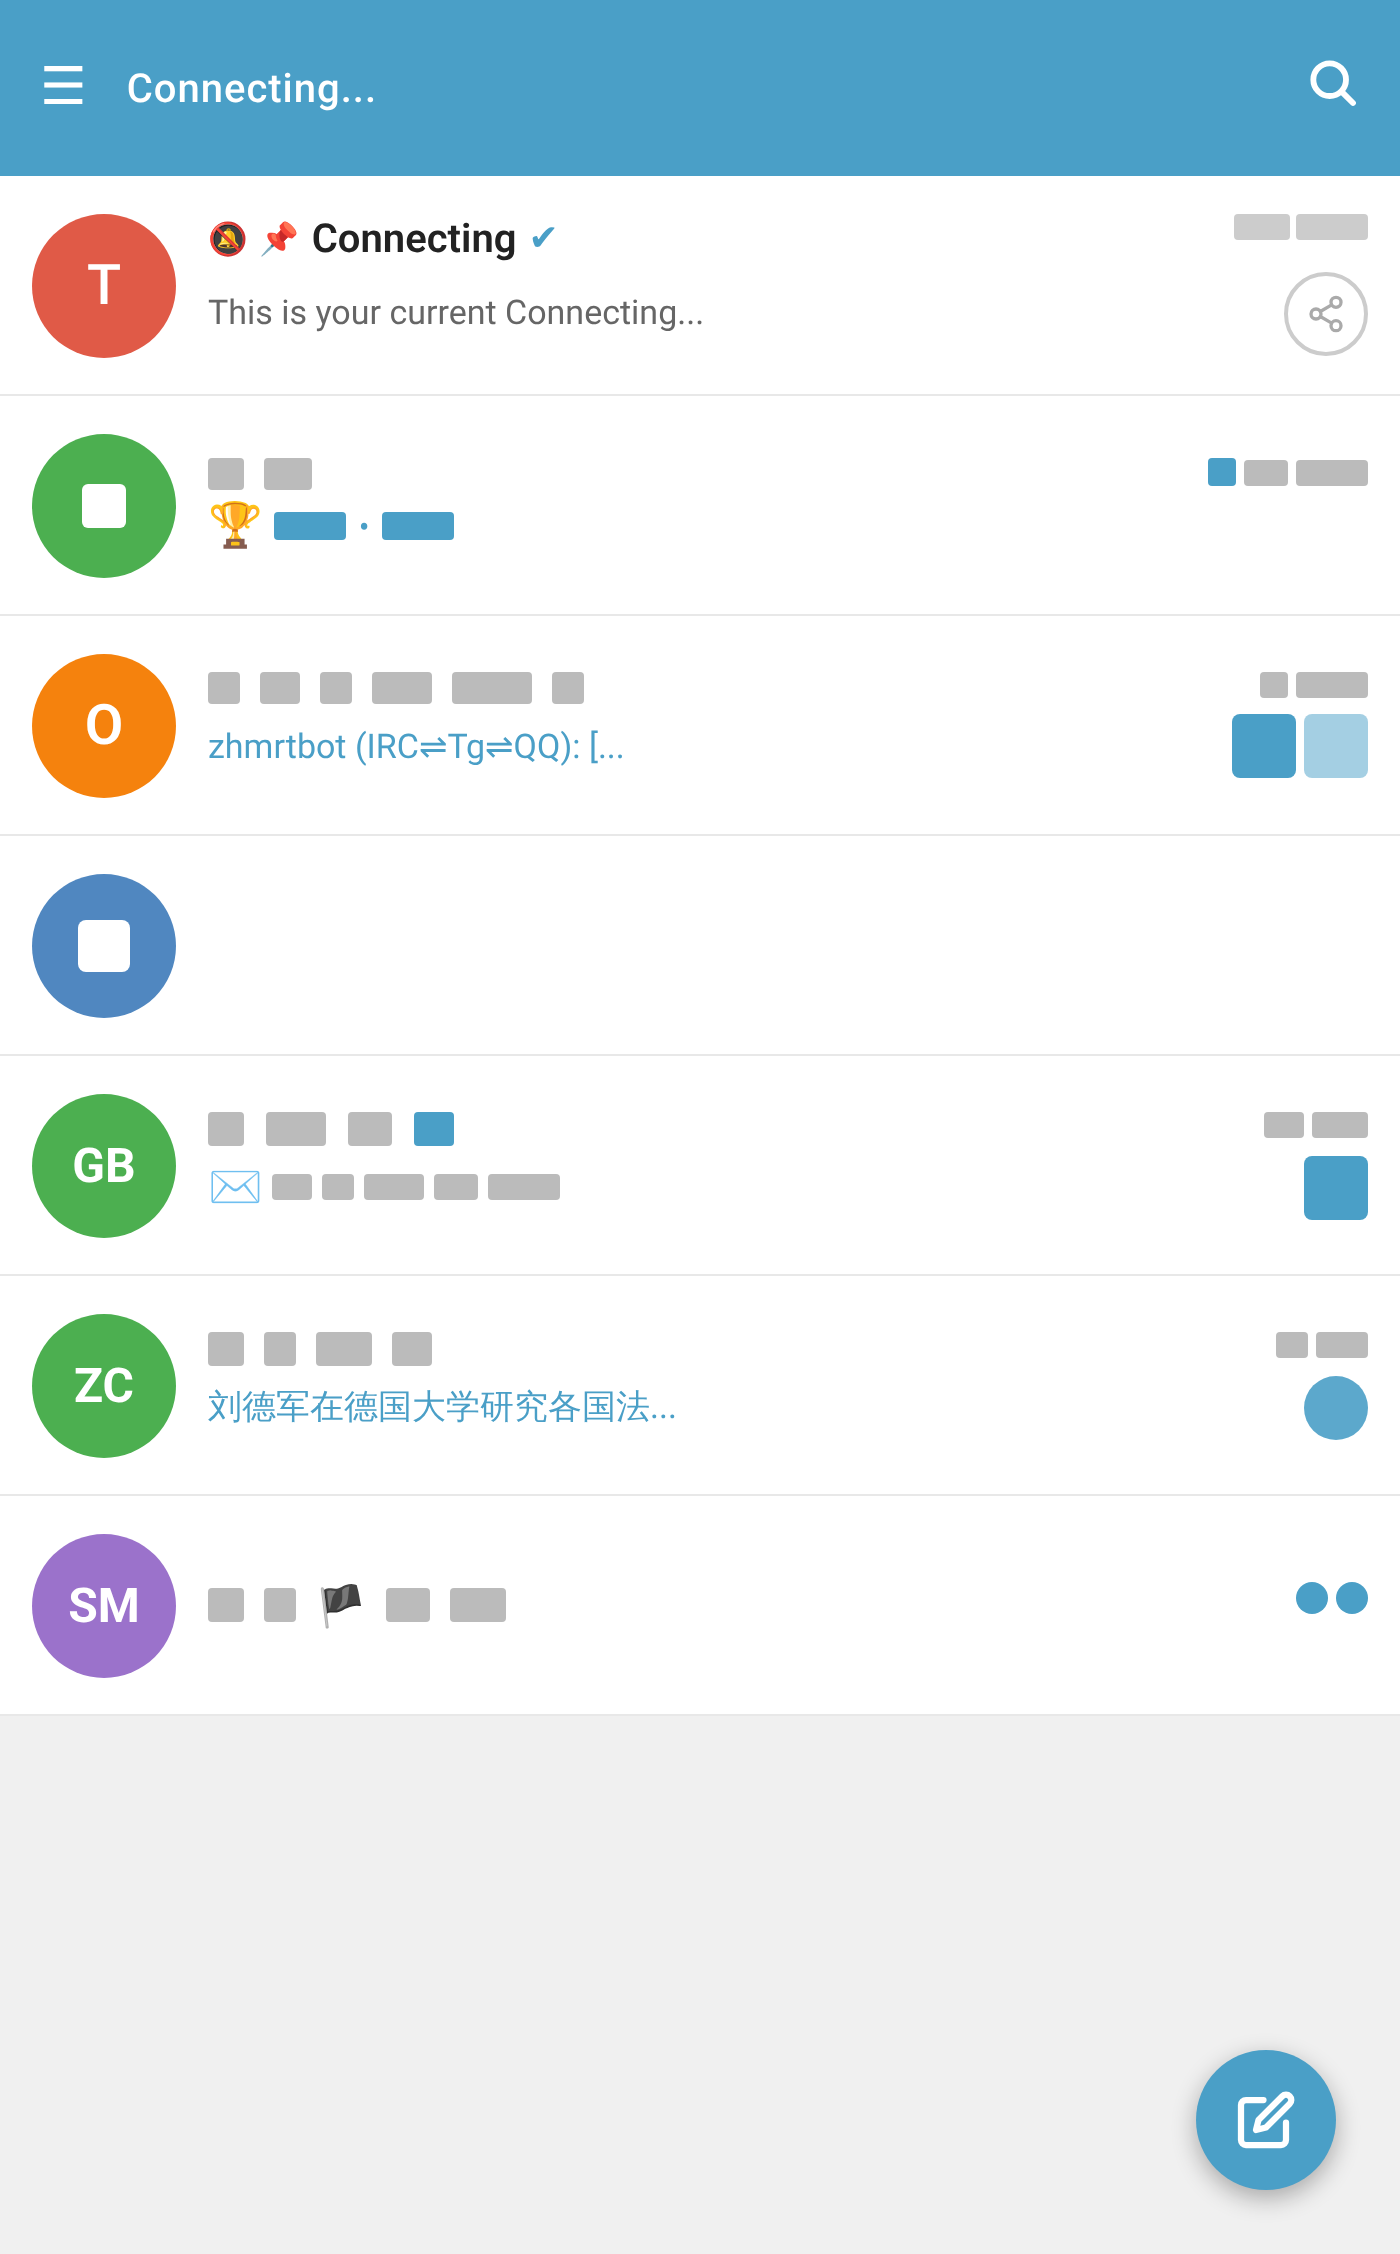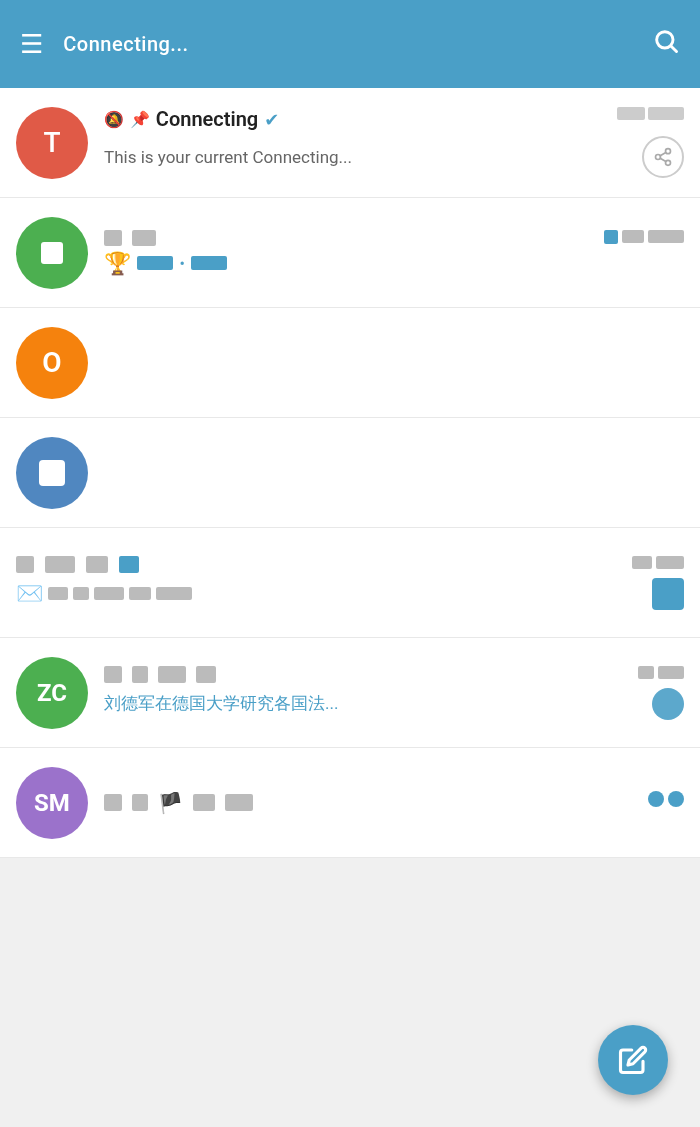--- a/index.html
+++ b/index.html
@@ -273,30 +273,57 @@
           <span class="rect" style="width:36px;height:14px;background:#4a9fc7;"></span>
         </div>
       </div>
     </div>
   </div>
 
   <div class="chat-item" id="item-orange">
     <div class="avatar" style="background:#f5820d;">
       <span style="font-size:28px;font-weight:600;color:white;">O</span>
     </div>
+    <div class="chat-content">
+      <div class="chat-top-row">
+        <div class="chat-name-row">
+
+          <span class="rect" style="width:16px;height:16px;"></span>
+          <span class="rect" style="width:20px;height:16px;margin-left:4px;"></span>
+          <span class="rect" style="width:16px;height:16px;margin-left:4px;"></span>
+          <span class="rect" style="width:30px;height:16px;margin-left:4px;"></span>
+          <span class="rect" style="width:40px;height:16px;margin-left:4px;"></span>
+          <span class="rect" style="width:16px;height:16px;margin-left:4px;"></span>
+        </div>
+        <div style="display:flex;gap:4px;align-items:center;">
+          <span class="rect" style="width:14px;height:13px;"></span>
+          <span class="rect" style="width:36px;height:13px;"></span>
+        </div>
+      </div>
+      <div class="chat-bottom-row">
+        <span class="chat-preview colored">zhmrt­bot (IRC⇌Tg⇌QQ): [..­.</span>
+        <div style="display:flex;gap:4px;align-items:center;">
+          <span class="rect rect-blue" style="width:32px;height:32px;border-radius:4px;"></span>
+          <span class="rect rect-blue" style="width:32px;height:32px;border-radius:4px;opacity:0.5;"></span>
+        </div>
+      </div>
+    </div>
   </div>
 
   <div class="chat-item" id="item-blue">
     <div class="avatar" style="background:#5087c0;border-radius:50%;overflow:hidden;">
 
       <span style="width:26px;height:26px;background:white;border-radius:4px;display:inline-block;"></span>
     </div>
   </div>
 
   <div class="chat-item" id="item-gb">
+    <div class="avatar" style="background:#4caf50;">
+      <span style="font-size:24px;font-weight:700;color:white;">GB</span>
+    </div>
     <div class="chat-content">
       <div class="chat-top-row">
         <div class="chat-name-row">
           <span class="rect" style="width:18px;height:17px;"></span>
           <span class="rect" style="width:30px;height:17px;margin-left:5px;"></span>
           <span class="rect" style="width:22px;height:17px;margin-left:5px;"></span>
           <span class="rect rect-blue" style="width:20px;height:17px;margin-left:5px;"></span>
         </div>
         <div style="display:flex;gap:4px;align-items:center;">
           <span class="rect" style="width:20px;height:13px;"></span>

